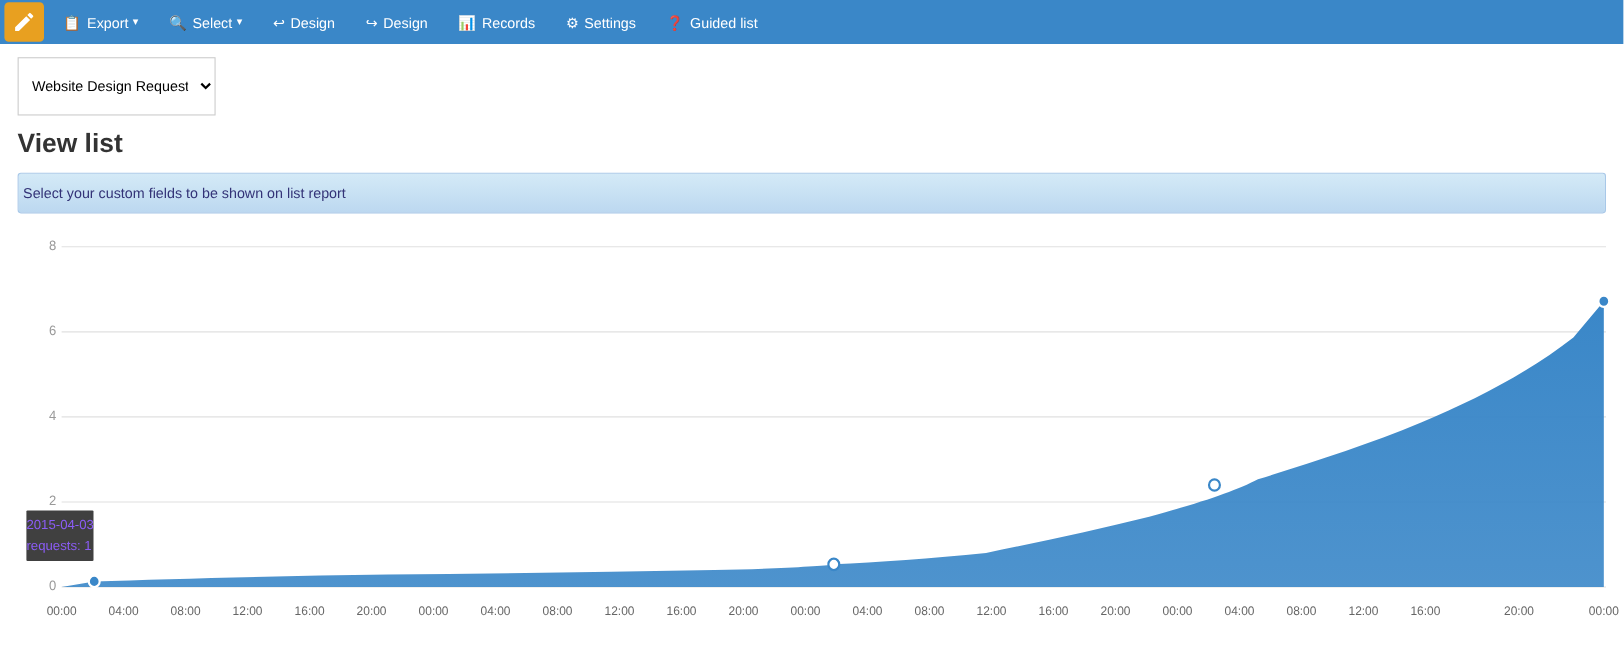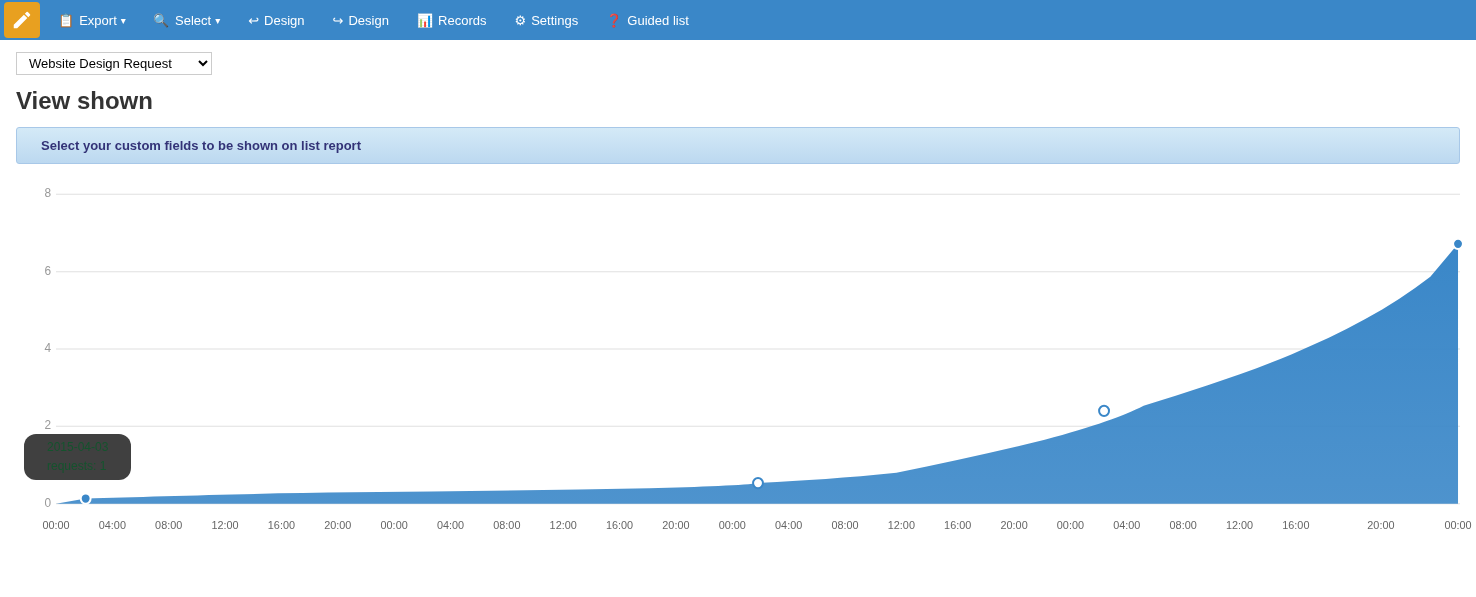--- a/index.html
+++ b/index.html
@@ -35,62 +35,61 @@
     }
     .nav-item .nav-icon { margin-right: 5px; font-size: 13px; }
     .nav-item .caret { margin-left: 4px; font-size: 10px; }
 
     
     .content { padding: 12px 16px; }
 
     .form-select-row { margin-bottom: 12px; }
     .form-select-row select {
       border: 1px solid #ccc;
-      padding: 2px 8px;
+      padding: 17px 8px;
       font-size: 13px;
-      width: 196px;
+      width: 180px;
       background: #fff;
       cursor: pointer;
     }
 
     .page-title {
       font-size: 24px;
       font-weight: bold;
       color: #333;
       margin-bottom: 12px;
     }
 
     .info-banner {
       background: linear-gradient(to bottom, #d4eaf7, #bcd8f0);
       border: 1px solid #a8c8e8;
       border-radius: 3px;
-      padding: 10px 24px;
+      padding: 10px 4px;
       color: #337;
       font-size: 13px;
       margin-bottom: 0;
-      font-weight: bold;
     }
 
     
     .chart-container {
       position: relative;
       margin-top: 10px;
       padding: 10px 0 40px 40px;
       height: 380px;
     }
 
     
     .chart-tooltip {
       position: absolute;
       left: 8px;
       top: 260px;
       background: rgba(0,0,0,0.75);
-      color: #14532d;
-      border-radius: 12px;
-      padding: 4px 23px;
+      color: #8b5cf6;
+      border-radius: 1px;
+      padding: 4px 0;
       font-size: 12px;
       line-height: 1.6;
       z-index: 10;
     }
   </style>
 </head>
 <body>
 
 <nav class="navbar">
   <div class="navbar-brand">
@@ -132,21 +131,21 @@
 </nav>
 
 <div class="content">
 
   <div class="form-select-row">
     <select>
       <option>Website Design Request</option>
     </select>
   </div>
 
-  <h1 class="page-title">View shown</h1>
+  <h1 class="page-title">View list</h1>
 
   <div class="info-banner">
     <span>Select your custom fields to be shown on list report</span>
   </div>
 
   <div class="chart-container">
 
     
     <div class="chart-tooltip">
       <div>2015-04-03</div>

